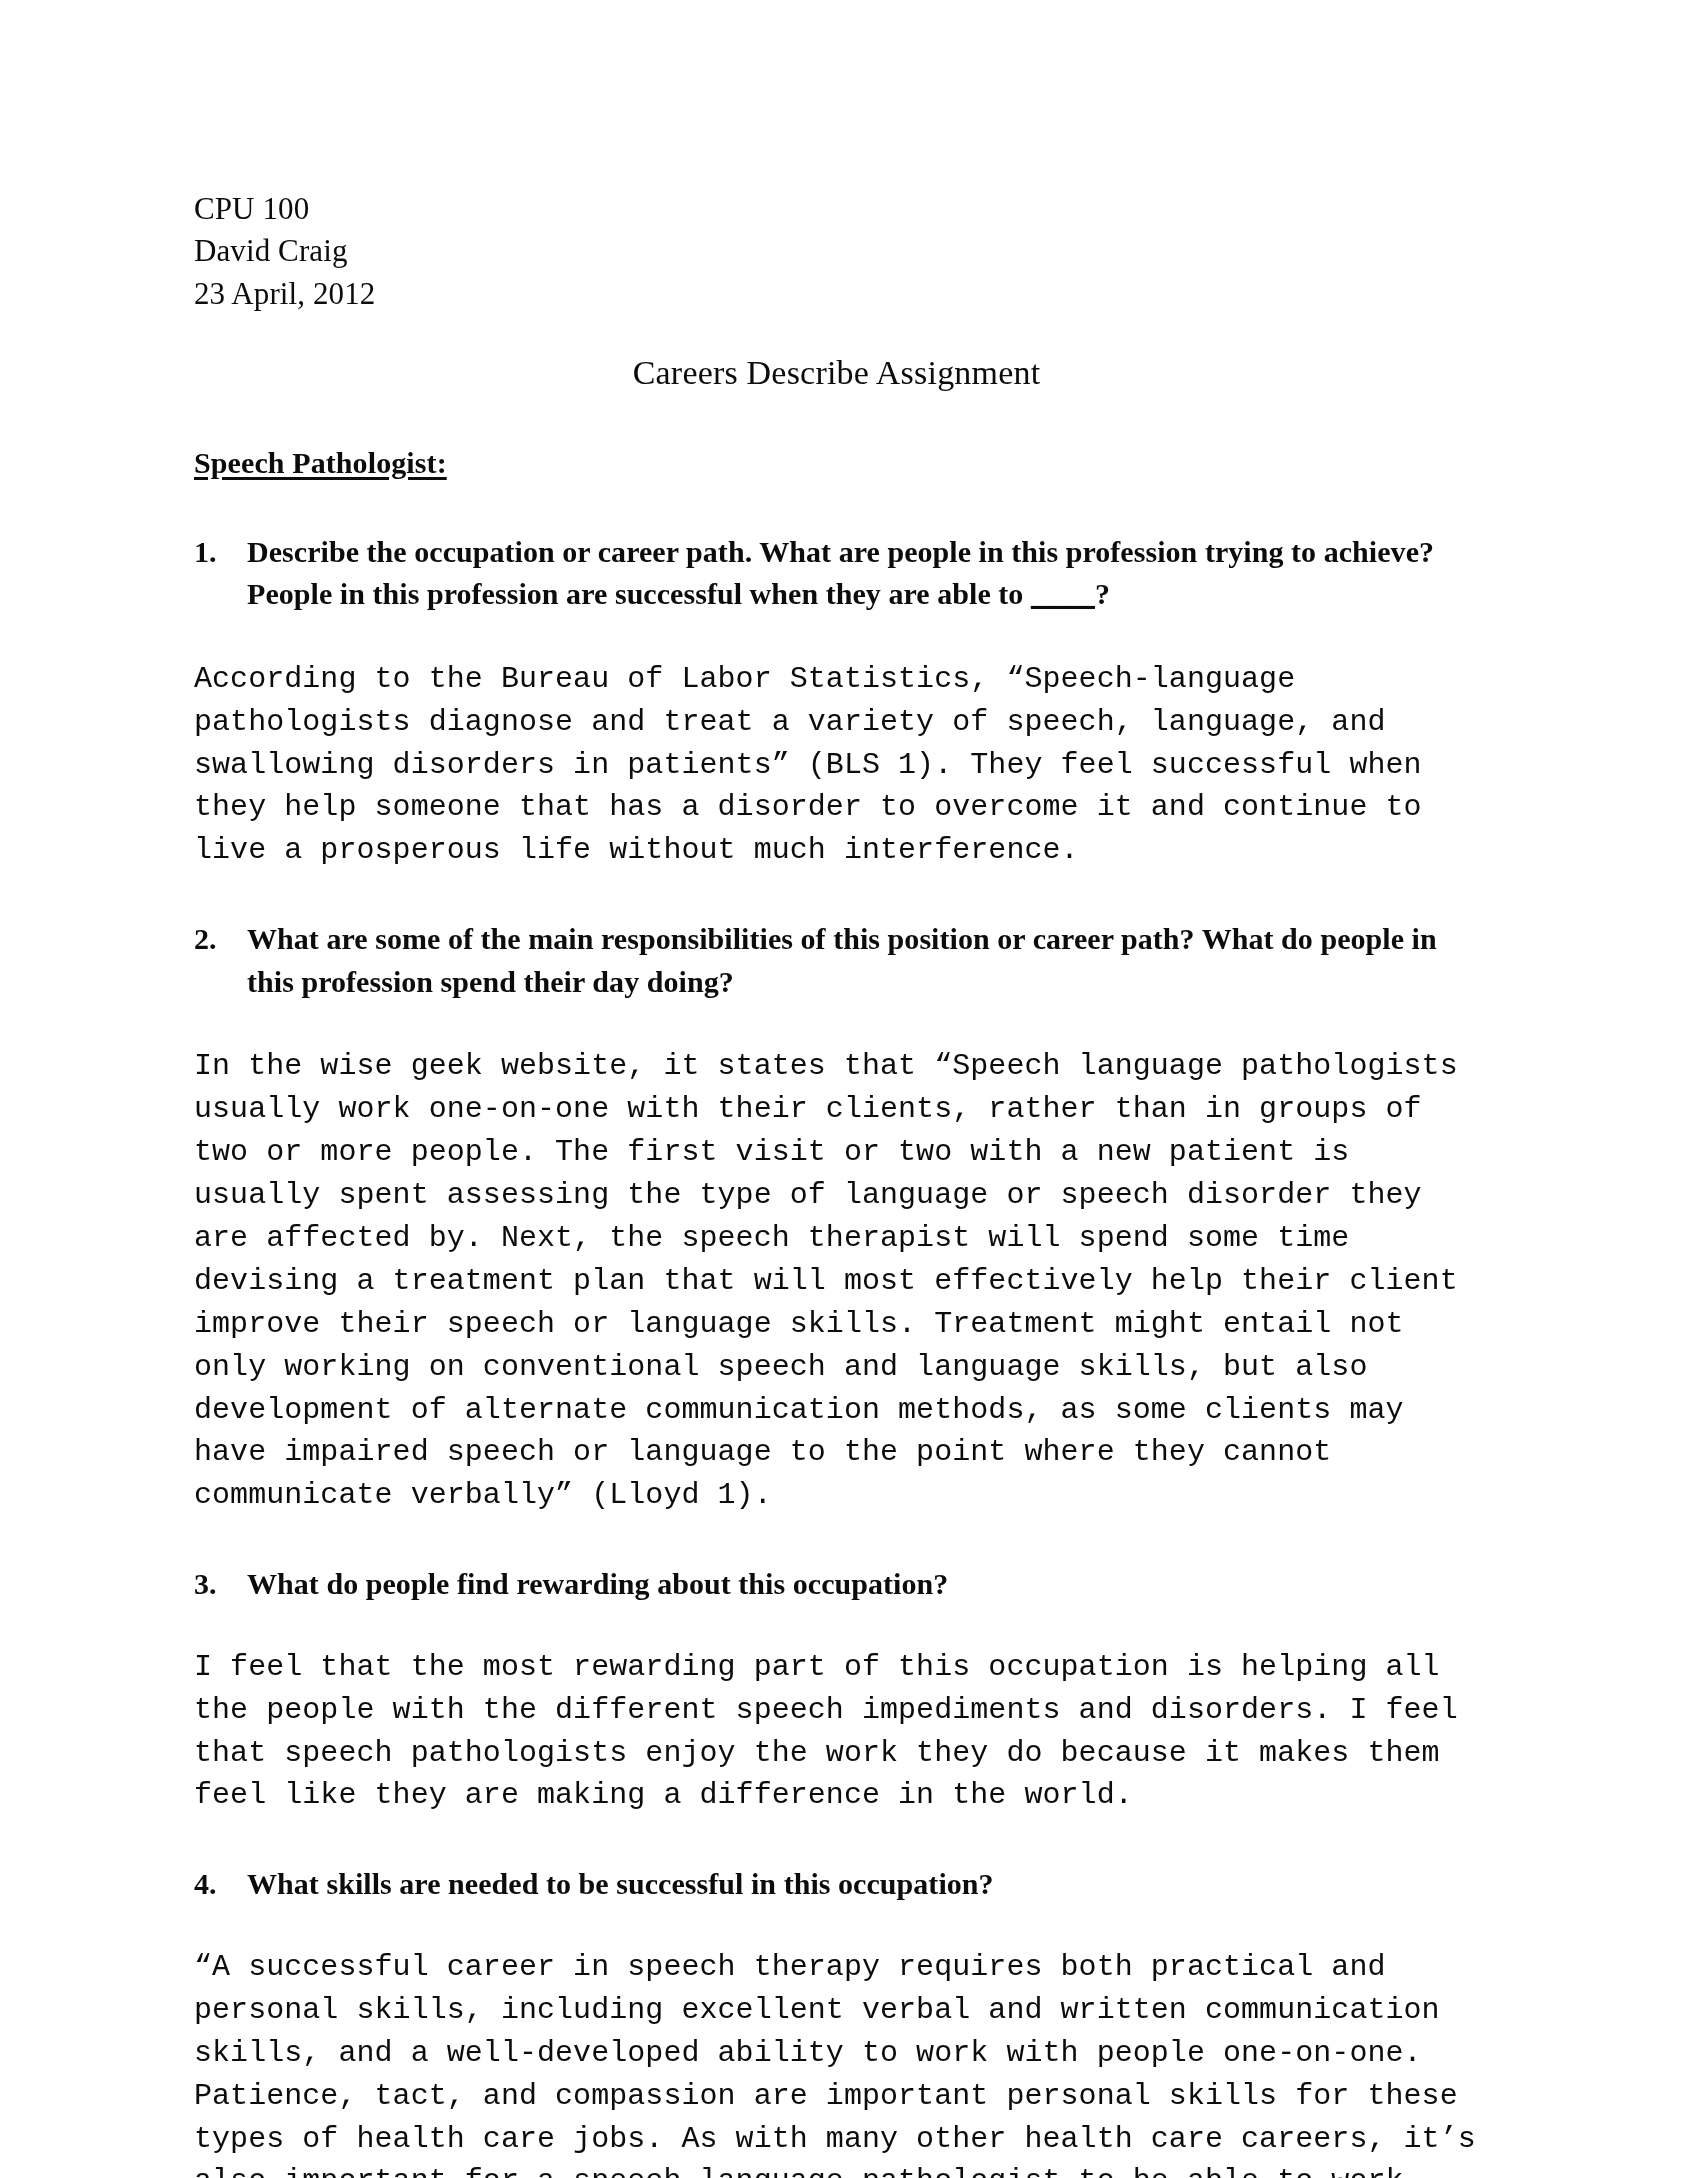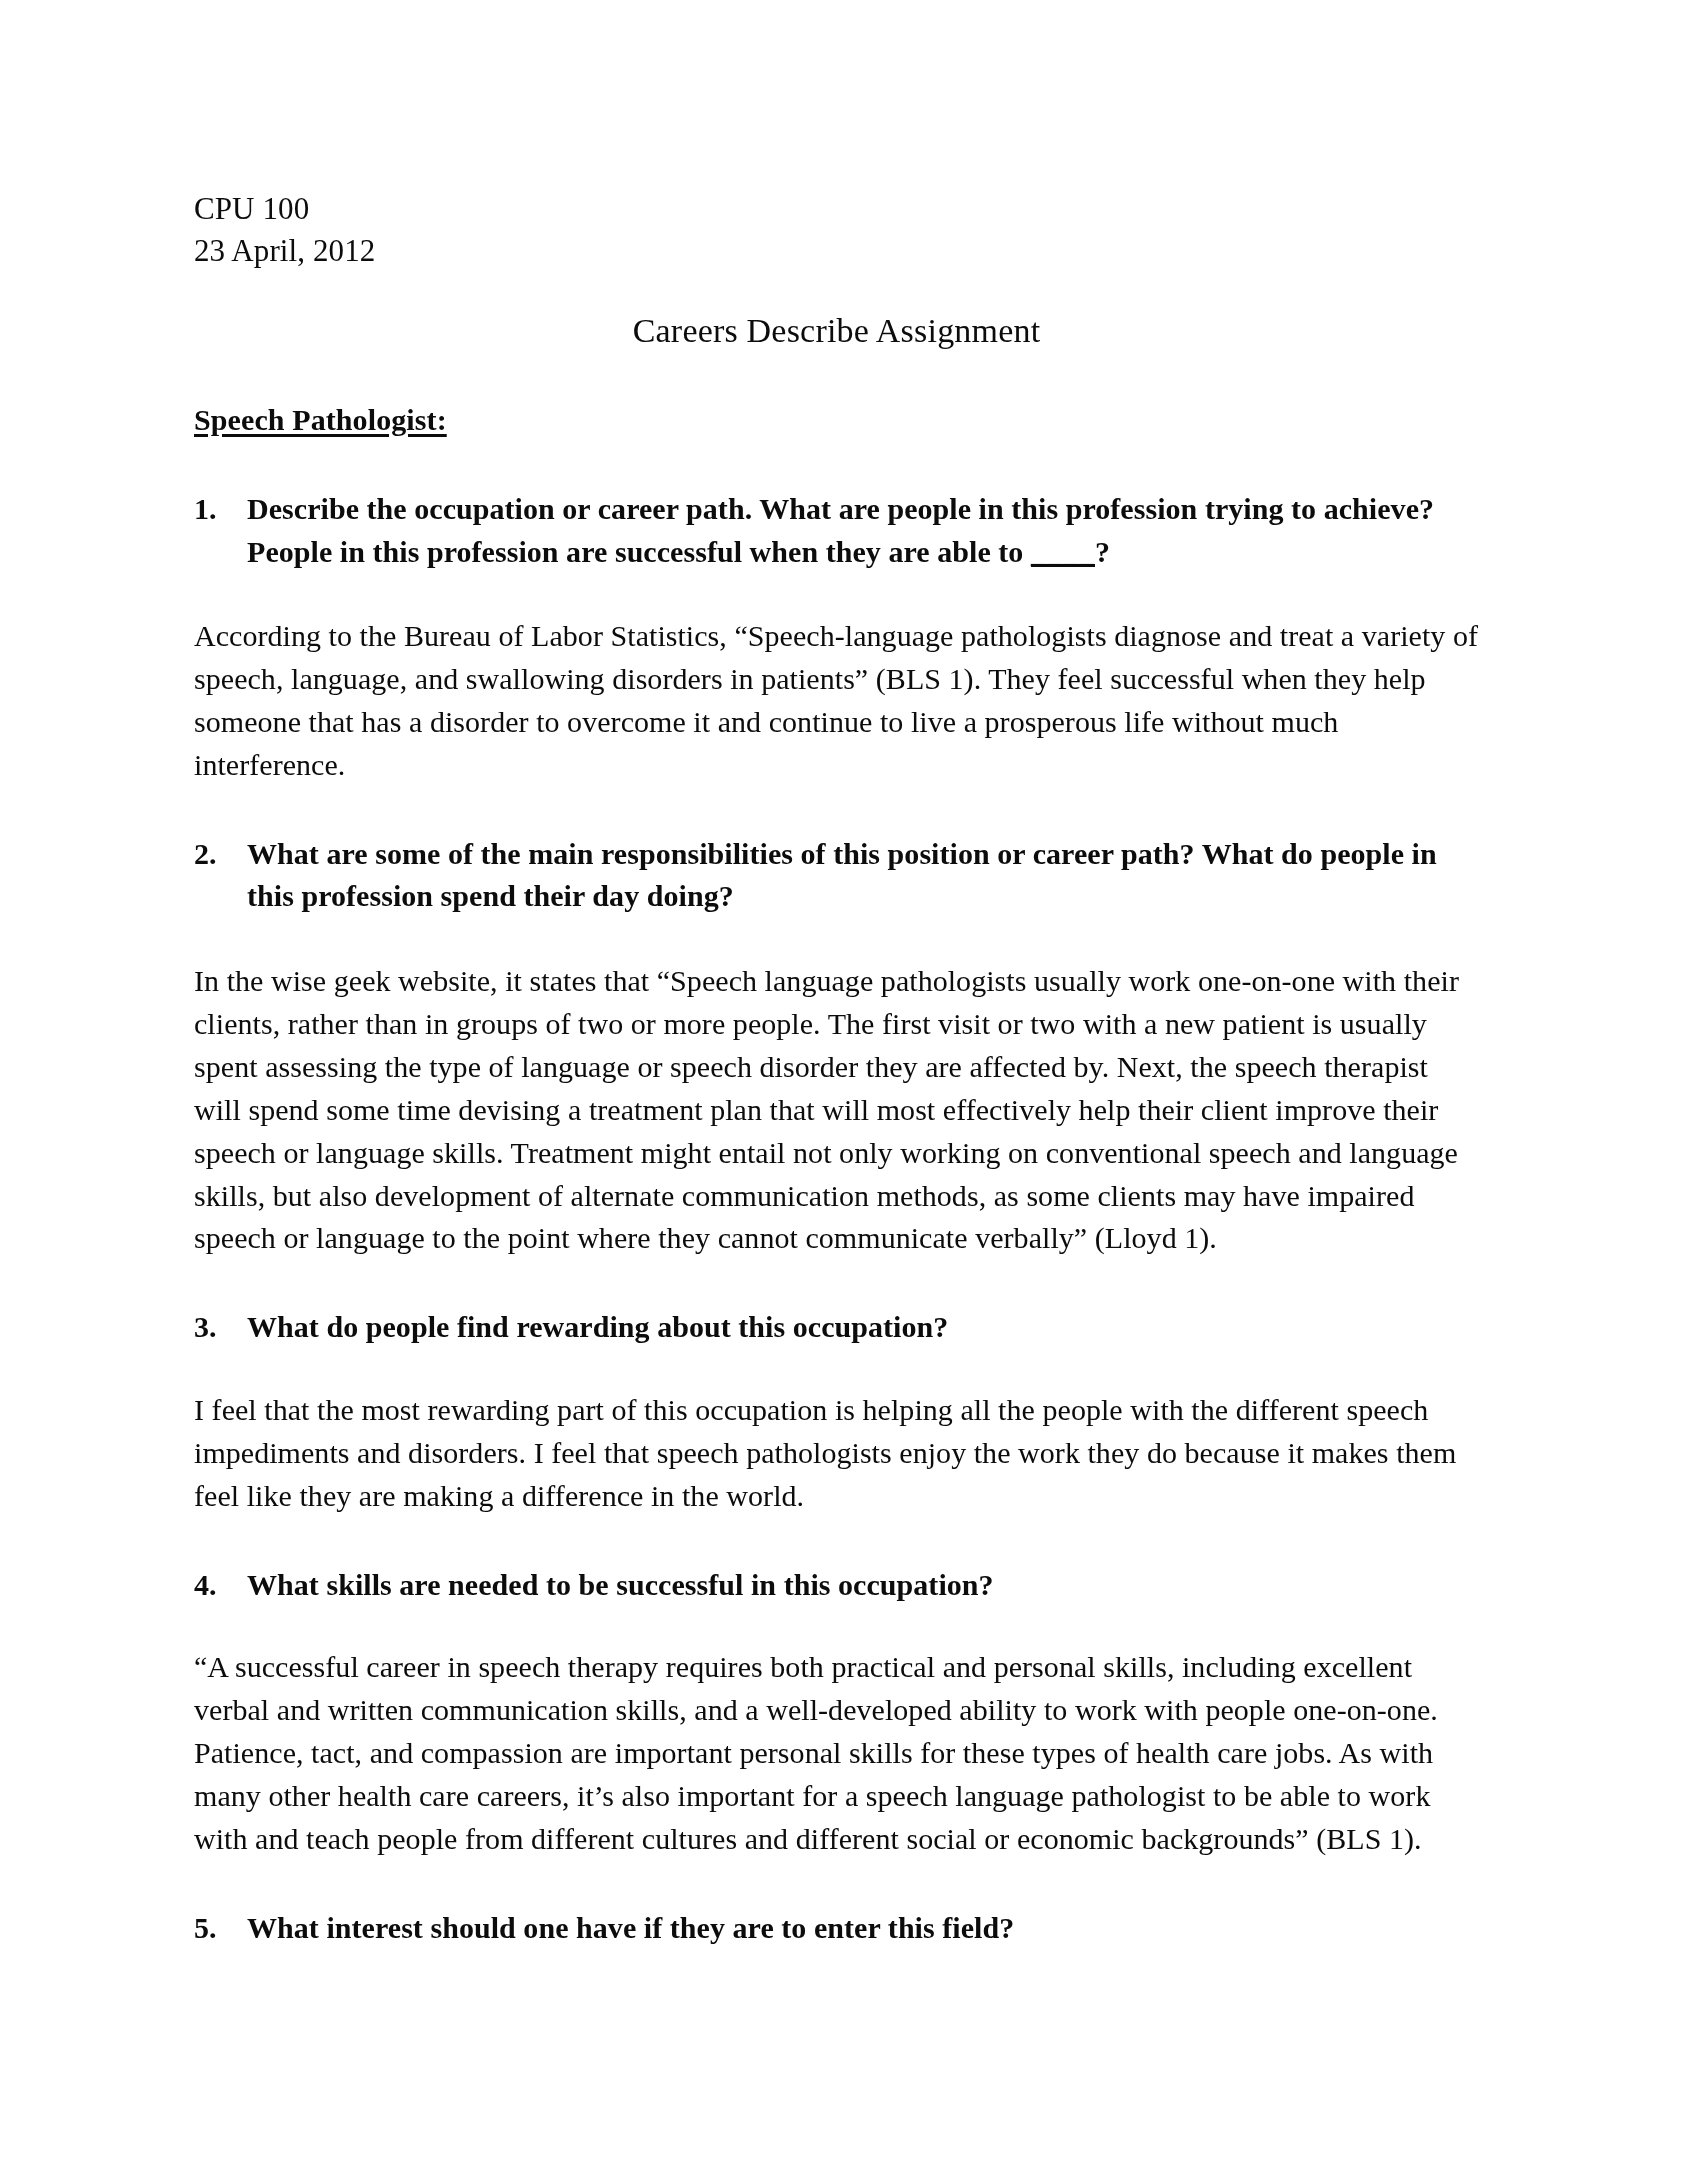--- a/index.html
+++ b/index.html
@@ -78,20 +78,21 @@
     font-family: Liberation Serif, serif;
   }
 
   
   .answer {
     font-size: 30px;
     line-height: 1.43;
     margin-top: 40px;
     text-align: left;
     letter-spacing: 0.05px;
+    font-family: Liberation Mono, monospace;
   }
 
   
   .q1  { margin-top: 51px; }
   .a1  { margin-top: 42px; }
   .q2  { margin-top: 46px; }
   .a2  { margin-top: 42px; }
   .q3  { margin-top: 46px; }
   .a3  { }
   .q4  { margin-top: 46px; }
@@ -99,20 +100,21 @@
   .q5  { margin-top: 46px; }
 </style>
 </head>
 <body>
 
 <div class="page">
   <div class="content">
 
     <div class="header-block">
       <div>CPU 100</div>
+      <div>David Craig</div>
       <div>23 April, 2012</div>
     </div>
 
     <h1 class="doc-title">Careers Describe Assignment</h1>
 
     <div class="section-heading">Speech Pathologist:</div>
 
     <div class="question q1">
       <span class="q-num">1.</span>
       <span class="q-text"><span>Describe the occupation or career path. What are people in this profession trying to achieve? People in this profession are successful when they are able to </span><span class="blank-underline">____</span><span>?</span></span>

